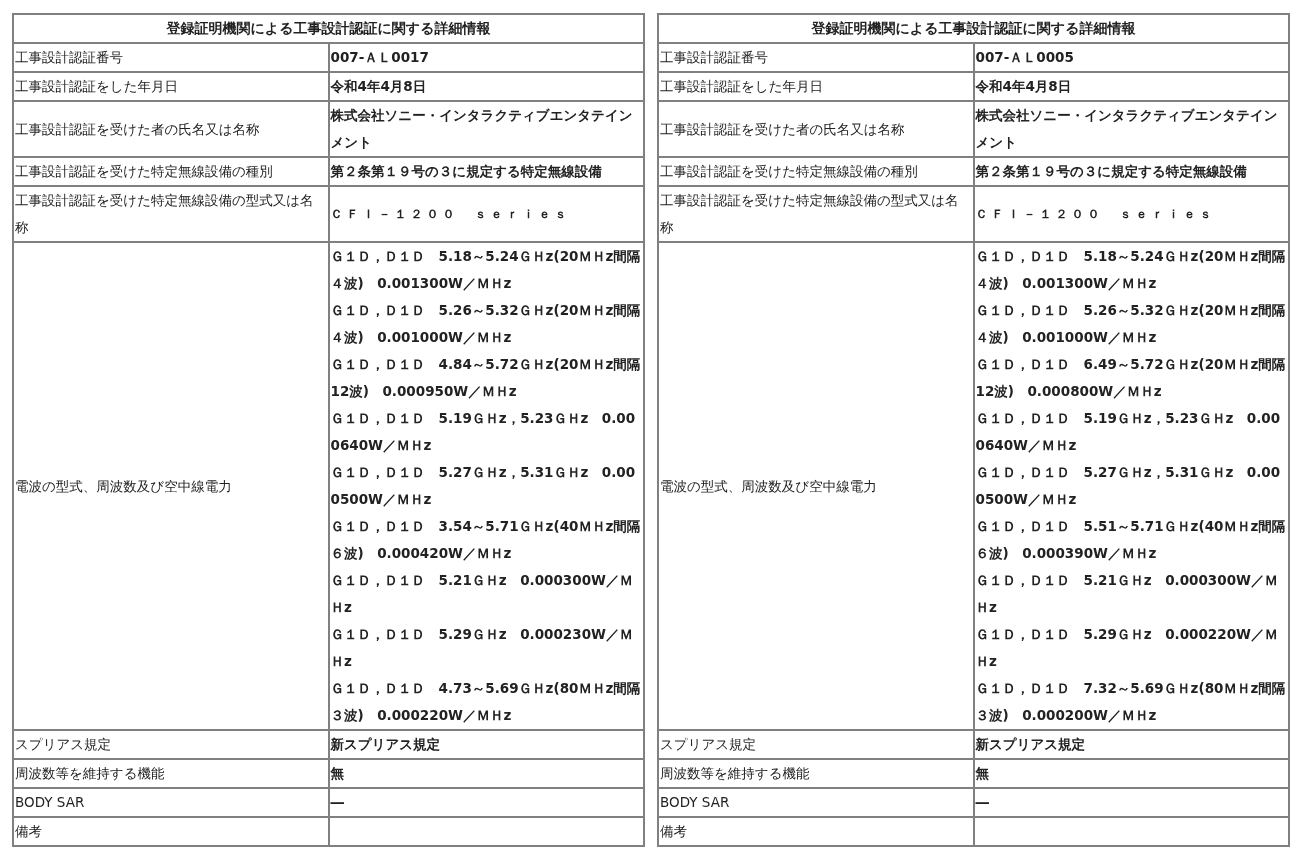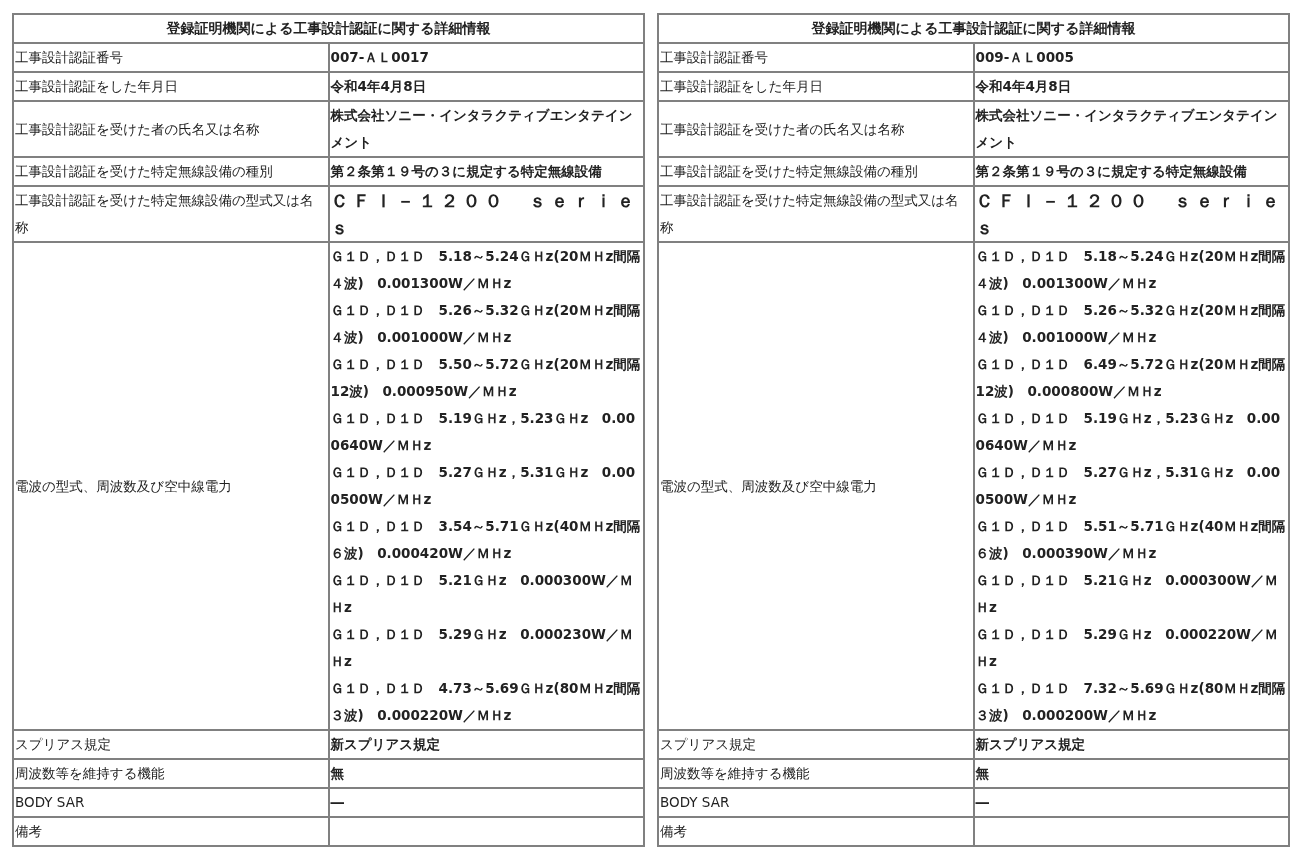--- a/index.html
+++ b/index.html
@@ -23,21 +23,21 @@
       padding: 0 1px;
       vertical-align: middle;
       line-height: 27px;
       word-break: break-all;
     }
     table.cert th.title {
       font-weight: bold; text-align: center; height: 27px; font-size: 14px;
     }
     table.cert td.label { width: 258px; font-weight: normal; }
     table.cert td.value { font-weight: bold; }
-    .mono-spaced { font-family: "DejaVu Sans Mono", "Liberation Mono", monospace; letter-spacing: 4px; font-size: 18px; }
+    .mono-spaced { font-family: "DejaVu Sans Mono", "Liberation Mono", monospace; letter-spacing: 4px; font-size: 12px; }
     .em-line { display: block; }
   </style>
 </head>
 <body>
 
 <div class="panel panel-left">
   <table class="cert">
     <tbody>
         <tr>
       <th class="title" colspan="2">登録証明機関による工事設計認証に関する詳細情報</th>
@@ -60,21 +60,21 @@
     </tr>
     <tr>
       <td class="label">工事設計認証を受けた特定無線設備の型式又は名称</td>
       <td class="value mono-spaced">ＣＦＩ－１２００　ｓｅｒｉｅｓ</td>
     </tr>
     <tr>
       <td class="label">電波の型式、周波数及び空中線電力</td>
       <td class="value">
         <span class="em-line">Ｇ１Ｄ，Ｄ１Ｄ　5.18～5.24ＧＨz(20ＭＨz間隔４波)　0.001300W／ＭＨz</span>
         <span class="em-line">Ｇ１Ｄ，Ｄ１Ｄ　5.26～5.32ＧＨz(20ＭＨz間隔４波)　0.001000W／ＭＨz</span>
-        <span class="em-line">Ｇ１Ｄ，Ｄ１Ｄ　5.50～5.72ＧＨz(20ＭＨz間隔12波)　0.000950W／ＭＨz</span>
+        <span class="em-line">Ｇ１Ｄ，Ｄ１Ｄ　4.84～5.72ＧＨz(20ＭＨz間隔12波)　0.000950W／ＭＨz</span>
         <span class="em-line">Ｇ１Ｄ，Ｄ１Ｄ　5.19ＧＨz，5.23ＧＨz　0.000640W／ＭＨz</span>
         <span class="em-line">Ｇ１Ｄ，Ｄ１Ｄ　5.27ＧＨz，5.31ＧＨz　0.000500W／ＭＨz</span>
         <span class="em-line">Ｇ１Ｄ，Ｄ１Ｄ　3.54～5.71ＧＨz(40ＭＨz間隔６波)　0.000420W／ＭＨz</span>
         <span class="em-line">Ｇ１Ｄ，Ｄ１Ｄ　5.21ＧＨz　0.000300W／ＭＨz</span>
         <span class="em-line">Ｇ１Ｄ，Ｄ１Ｄ　5.29ＧＨz　0.000230W／ＭＨz</span>
         <span class="em-line">Ｇ１Ｄ，Ｄ１Ｄ　4.73～5.69ＧＨz(80ＭＨz間隔３波)　0.000220W／ＭＨz</span>
       </td>
     </tr>
     <tr>
       <td class="label">スプリアス規定</td>
@@ -101,21 +101,21 @@
 </div>
 
 <div class="panel panel-right">
   <table class="cert">
     <tbody>
         <tr>
       <th class="title" colspan="2">登録証明機関による工事設計認証に関する詳細情報</th>
     </tr>
     <tr>
       <td class="label">工事設計認証番号</td>
-      <td class="value">009-ＡＬ0005</td>
+      <td class="value">007-ＡＬ0005</td>
     </tr>
     <tr>
       <td class="label">工事設計認証をした年月日</td>
       <td class="value">令和4年4月8日</td>
     </tr>
     <tr>
       <td class="label">工事設計認証を受けた者の氏名又は名称</td>
       <td class="value">株式会社ソニー・インタラクティブエンタテインメント</td>
     </tr>
     <tr>

